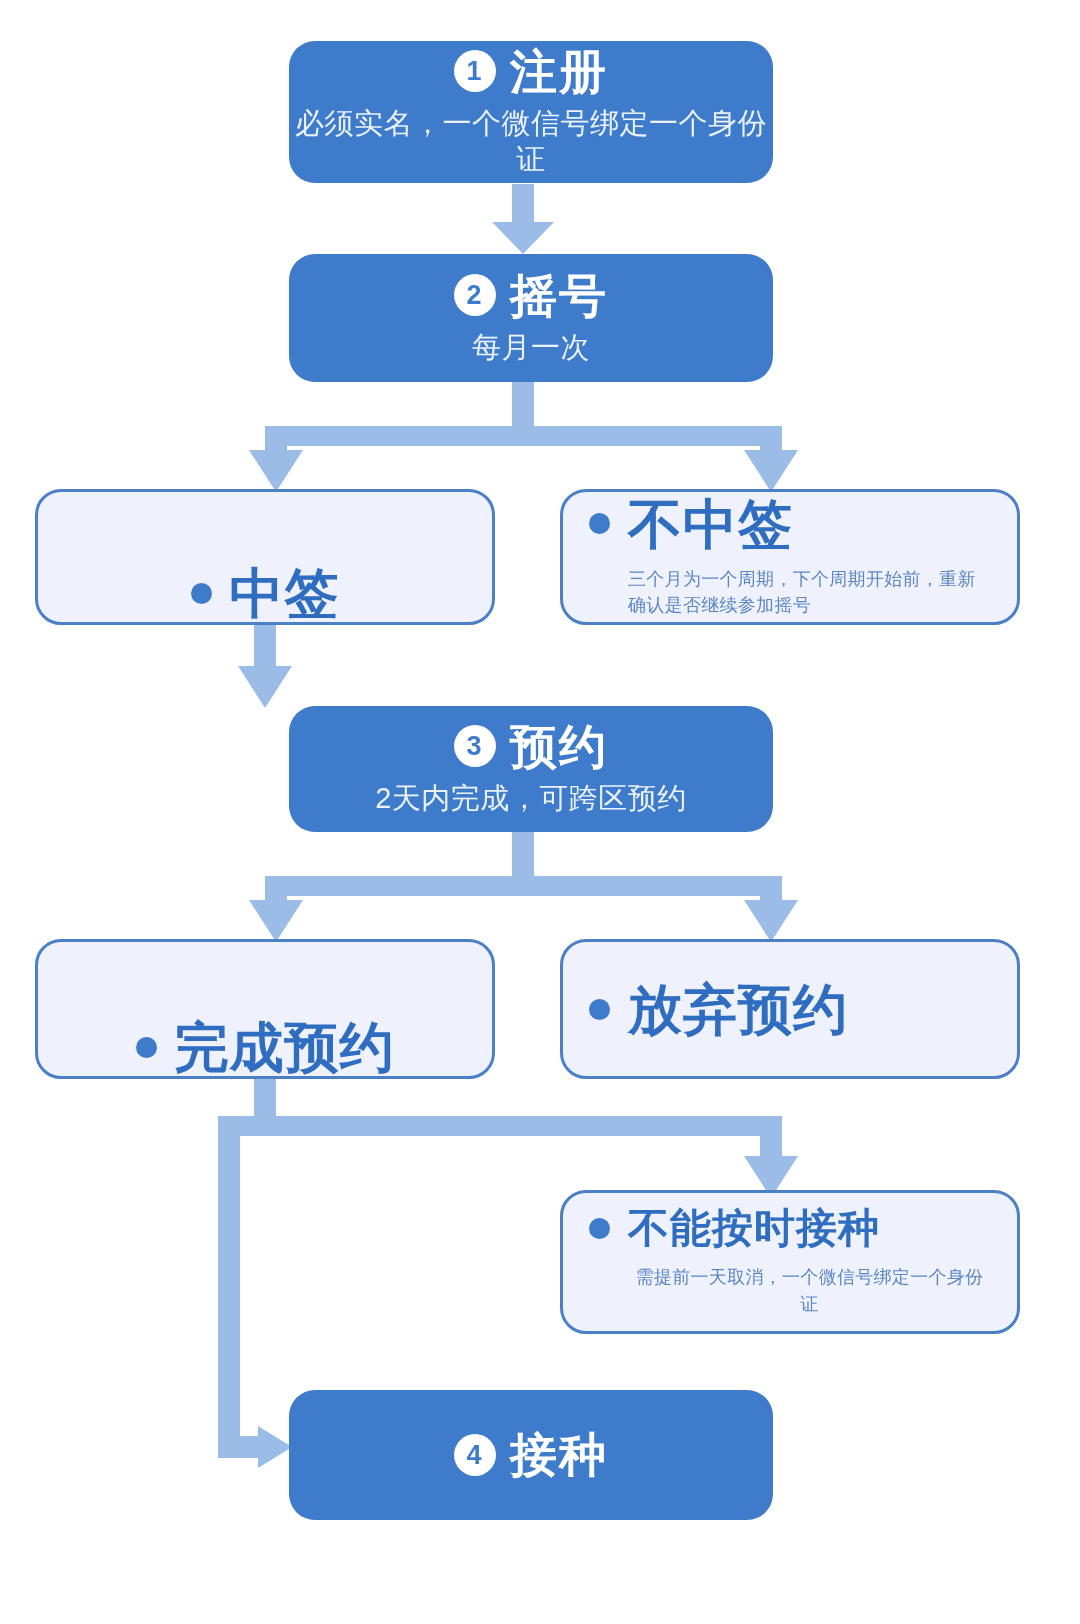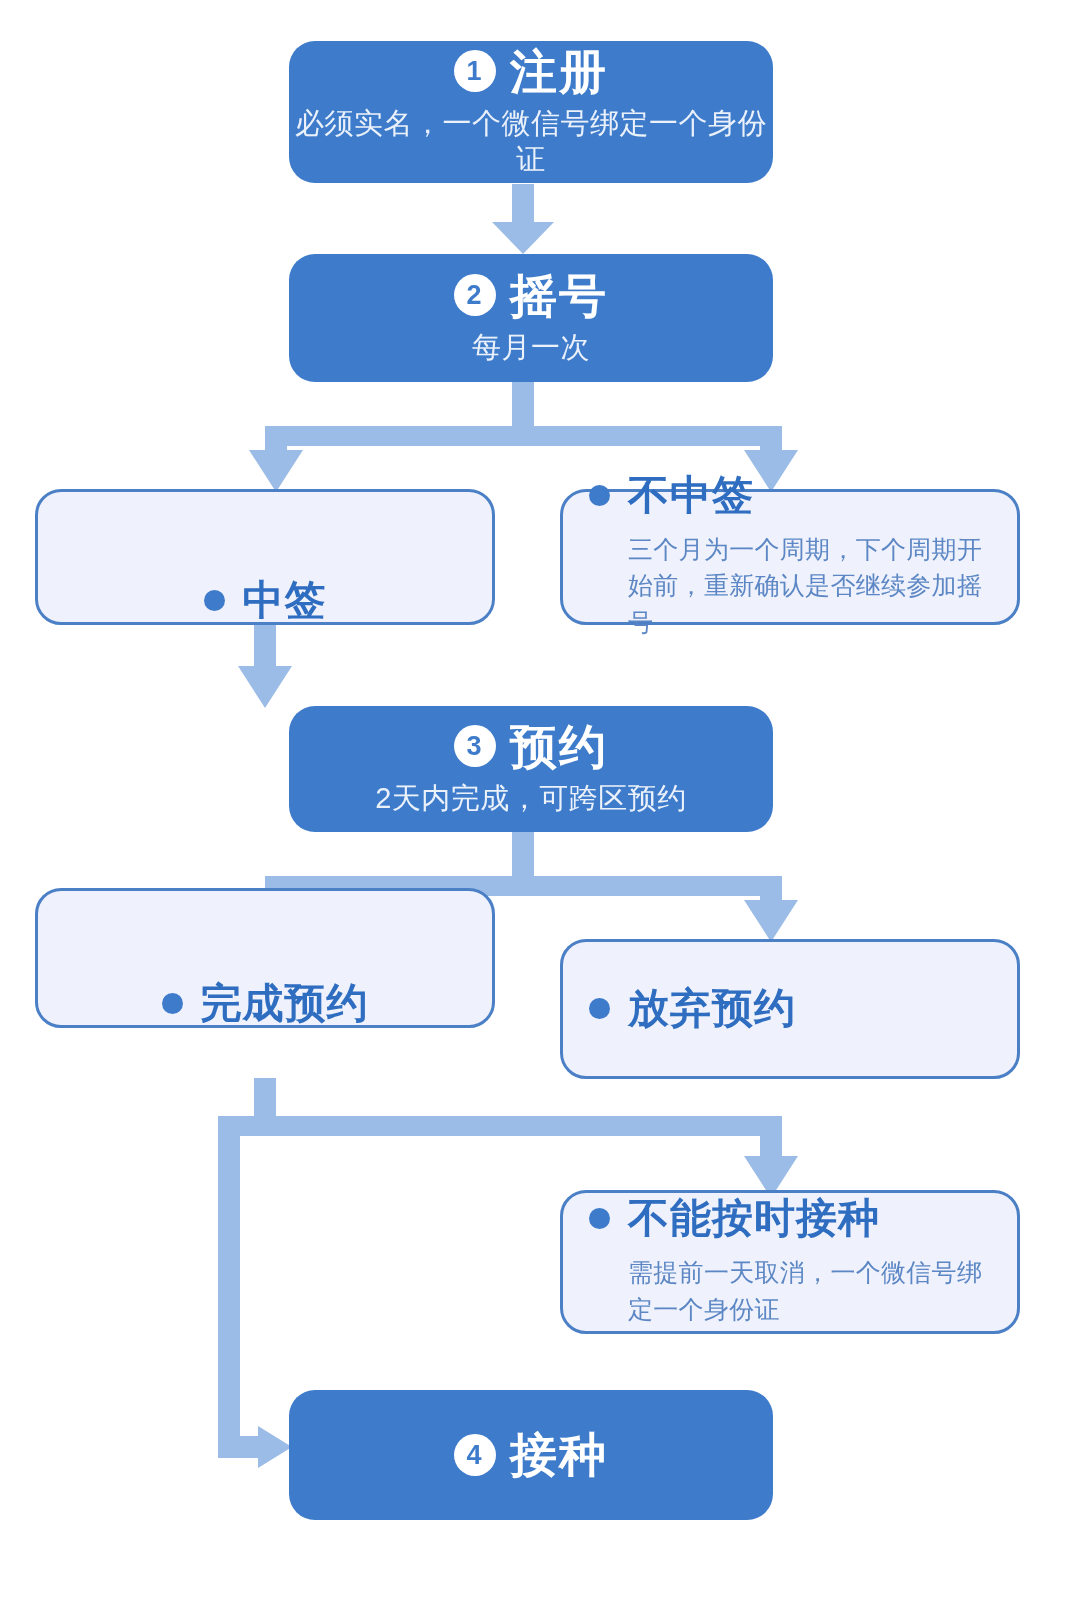--- a/index.html
+++ b/index.html
@@ -60,26 +60,26 @@
   }
   .outcome.center{display:flex;align-items:flex-end;justify-content:center;}
   .outcome.left{display:flex;flex-direction:column;justify-content:center;padding:0 26px 0 26px;}
 
   .oc-head{display:flex;align-items:center;gap:18px;}
   .dot{
     width:21px;height:21px;border-radius:50%;
     background:#3E7CCB;flex:0 0 auto;
   }
   .oc-title{
-    font-size:41px;font-weight:bold;color:#2E6DC0;
+    font-size:54px;font-weight:bold;color:#2E6DC0;
     line-height:1.05;letter-spacing:1px;white-space:nowrap;
   }
   .oc-title.big{font-size:41px;}
   .oc-body{
-    font-size:25px;color:#5C87C4;line-height:1.45;
+    font-size:18px;color:#5C87C4;line-height:1.45;
     margin-top:14px;margin-left:39px;letter-spacing:.3px;
   }
 </style>
 </head>
 <body>
 
 <div class="stage">
 
   <svg class="conn" viewBox="0 0 1080 1624" xmlns="http://www.w3.org/2000/svg">
     <g fill="#9BBCE6">
@@ -157,35 +157,35 @@
   </div>
 
   <div class="step" style="left:289px;top:706px;width:484px;height:126px;">
     <div class="title">
       <span class="num">3</span>
       <span>预约</span>
     </div>
     <div class="sub">2天内完成，可跨区预约</div>
   </div>
 
-  <div class="outcome center" style="left:35px;top:888px;width:460px;height:140px;">
+  <div class="outcome center" style="left:35px;top:939px;width:460px;height:140px;">
     <div class="oc-head">
       <span class="dot"></span>
       <span class="oc-title">完成预约</span>
     </div>
   </div>
 
   <div class="outcome left" style="left:560px;top:939px;width:460px;height:140px;">
     <div class="oc-head">
       <span class="dot"></span>
       <span class="oc-title">放弃预约</span>
     </div>
   </div>
 
-  <div class="outcome left" style="left:560px;top:1190px;width:460px;height:144px;">
+  <div class="outcome left" style="left:560px;top:1190px;width:460px;height:144px;text-align:center;">
     <div class="oc-head">
       <span class="dot"></span>
       <span class="oc-title big">不能按时接种</span>
     </div>
     <div class="oc-body">需提前一天取消，一个微信号绑定一个身份证</div>
   </div>
 
   <div class="step" style="left:289px;top:1390px;width:484px;height:130px;">
     <div class="title">
       <span class="num">4</span>

